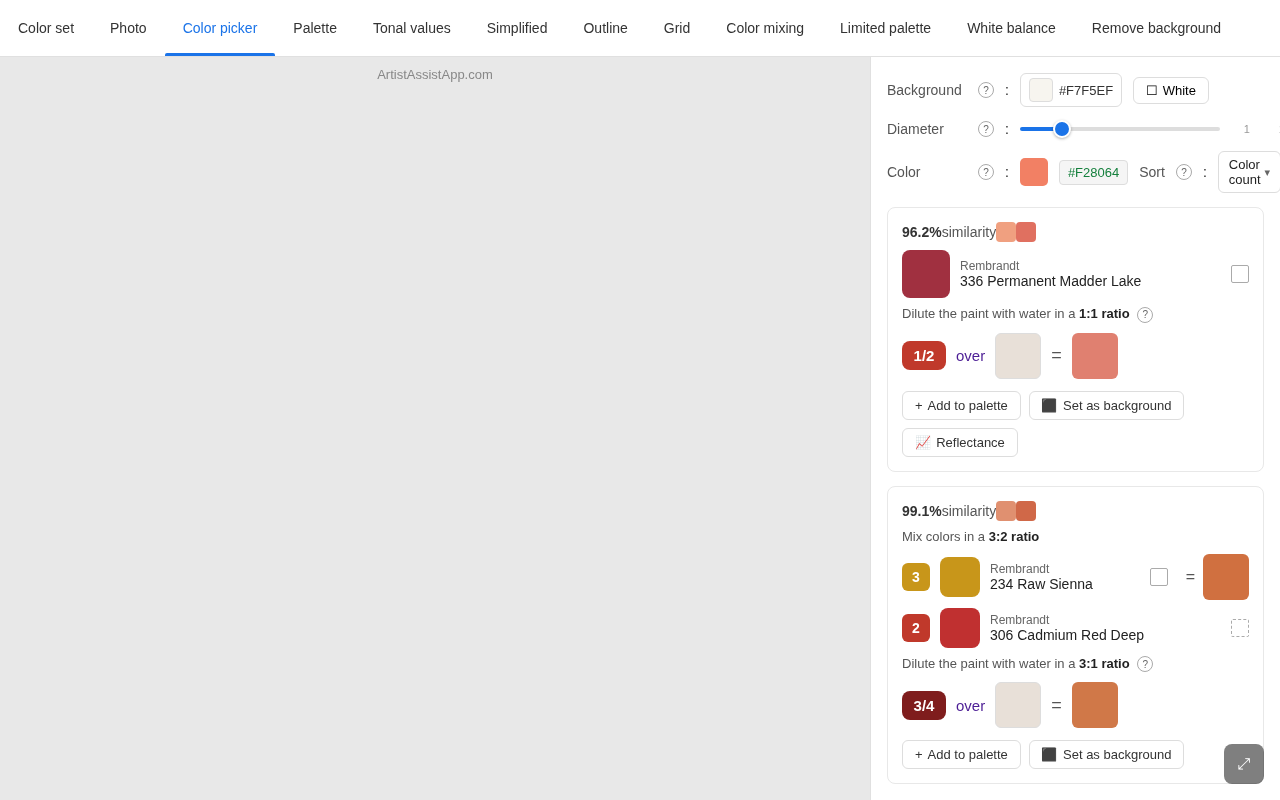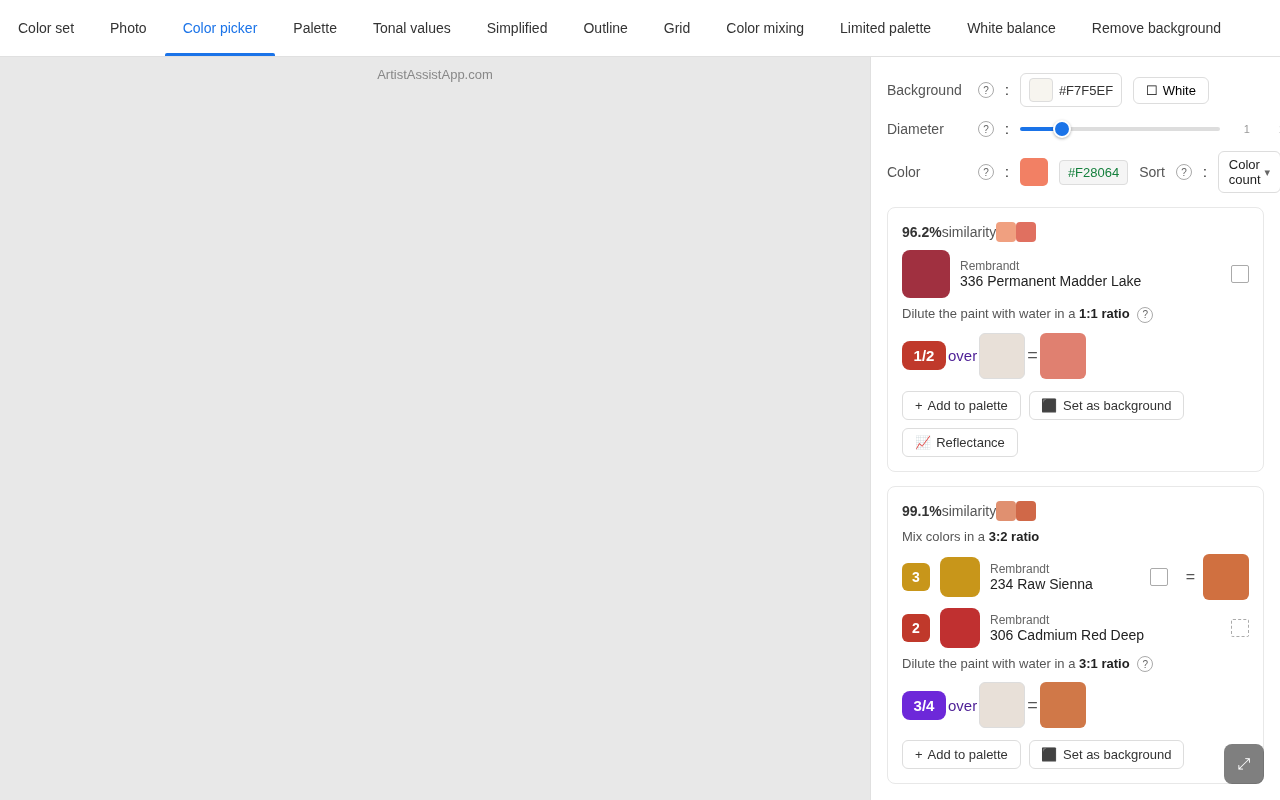--- a/index.html
+++ b/index.html
@@ -72,21 +72,21 @@
     .paint-row { display: flex; align-items: center; gap: 10px; margin-bottom: 8px; }
     .paint-swatch { width: 48px; height: 48px; border-radius: 8px; flex-shrink: 0; }
     .paint-info { flex: 1; }
     .paint-brand { font-size: 12px; color: #666; }
     .paint-name { font-size: 14px; font-weight: 500; color: #222; }
     .paint-checkbox { width: 18px; height: 18px; border: 1.5px solid #aaa; border-radius: 2px; flex-shrink: 0; }
 
     .dilute-row { font-size: 13px; color: #555; margin-bottom: 10px; }
     .dilute-row strong { color: #222; }
 
-    .mix-preview { display: flex; align-items: center; gap: 2px; margin-bottom: 12px; }
+    .mix-preview { display: flex; align-items: center; gap: 10px; margin-bottom: 12px; }
     .ratio-badge { background: #c0392b; color: #fff; border-radius: 8px; padding: 6px 10px; font-size: 15px; font-weight: 600; min-width: 44px; text-align: center; }
     .mix-over { font-size: 15px; color: #4c1d95; text-align: center; }
     .mix-swatch { width: 46px; height: 46px; border-radius: 6px; border: 1px solid #ddd; }
     .mix-equals { font-size: 18px; color: #555; }
     .mix-result { width: 46px; height: 46px; border-radius: 6px; }
 
     .action-row { display: flex; align-items: center; gap: 8px; flex-wrap: wrap; }
     .action-btn { display: flex; align-items: center; gap: 5px; padding: 6px 12px; border: 1px solid #ddd; border-radius: 6px; cursor: pointer; font-size: 13px; background: #fff; color: #333; }
 
     
@@ -266,21 +266,21 @@
         <div class="paint-checkbox" style="border-style:dashed;"></div>
       </div>
 
       <div class="dilute-row">
         <span>Dilute the paint with water in a</span>
         <strong>3:1 ratio</strong>
         <span class="help-icon" style="display:inline-flex; margin-left:4px;">?</span>
       </div>
 
       <div class="mix-preview">
-        <div class="ratio-badge" style="background:#6d28d9;">3/4</div>
+        <div class="ratio-badge" style="background:#7f1d1d;">3/4</div>
         <span class="mix-over">over</span>
         <div class="mix-swatch" style="background:#E8E0D8;"></div>
         <span class="mix-equals">=</span>
         <div class="mix-result" style="background:#D07848;"></div>
       </div>
 
       <div class="action-row">
         <button class="action-btn">
           <span>+</span>
           <span>Add to palette</span>

